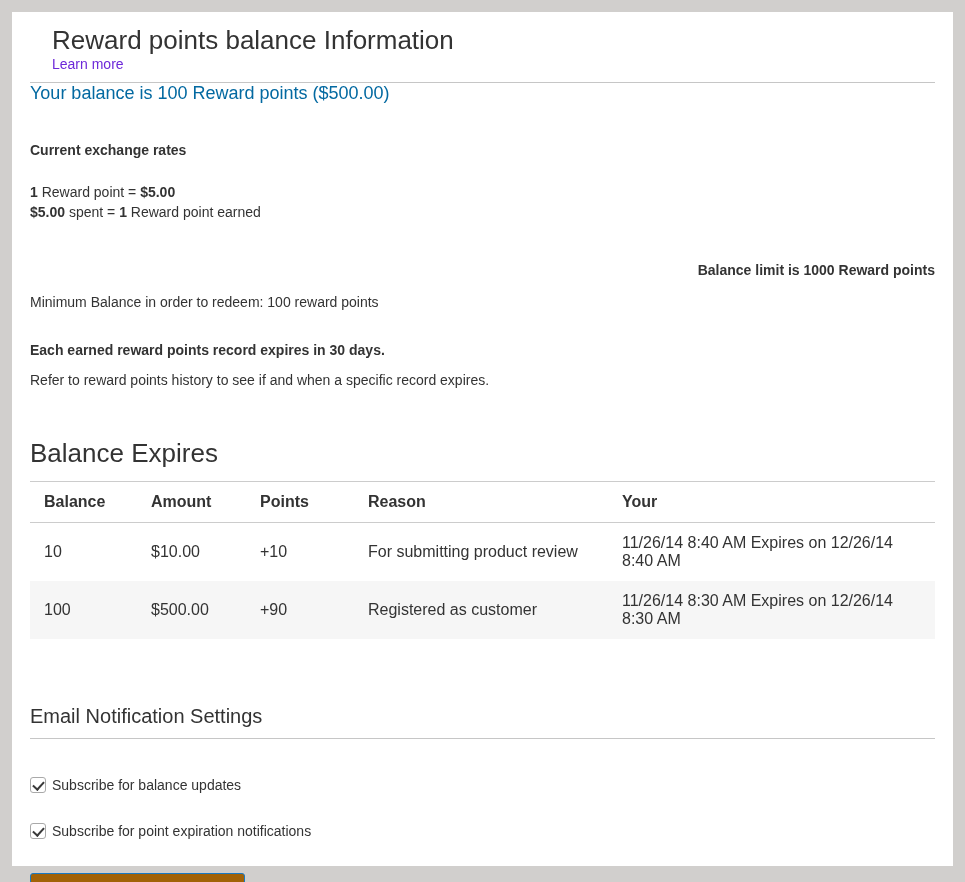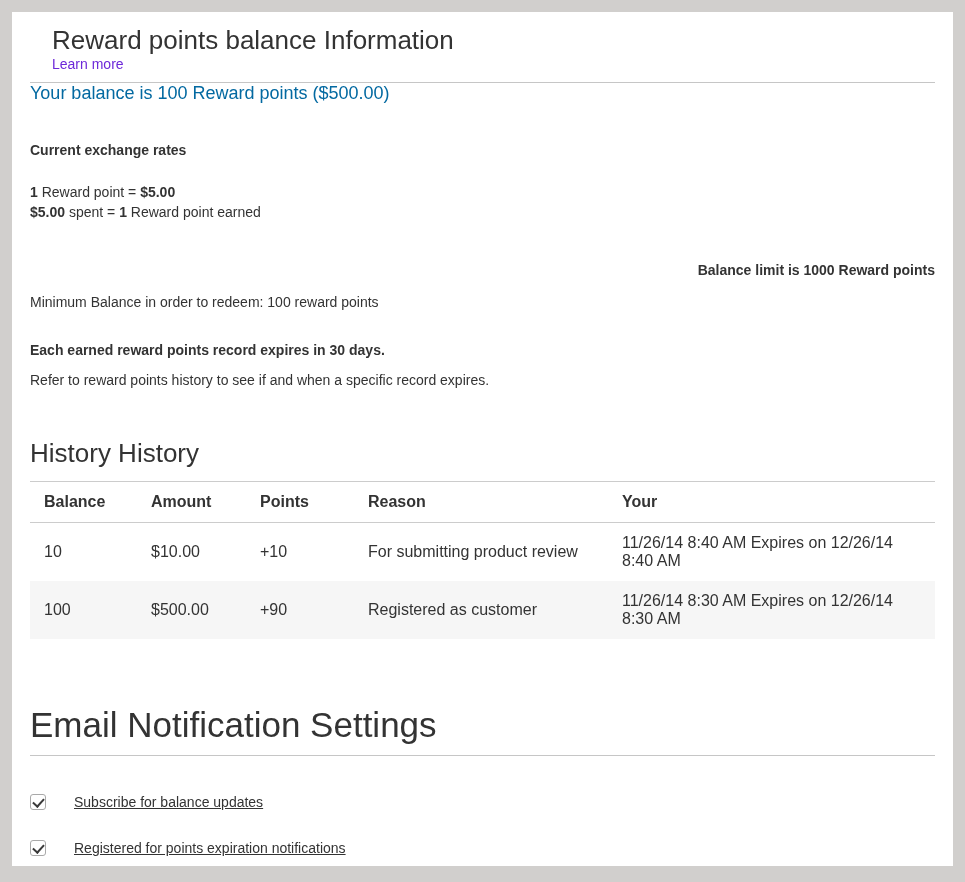--- a/index.html
+++ b/index.html
@@ -80,27 +80,26 @@
   .col-balance { width: 107px; }
   .col-amount  { width: 109px; }
   .col-points  { width: 108px; }
   .col-reason  { width: 254px; }
 
   .notif-heading {
     margin-top: 66px;
     border-bottom: 1px solid #c6c6c6;
     padding-bottom: 10px;
   }
-  .notif-heading h2 { font-size: 35px; font-weight: 300; }
+  .notif-heading h2 { font-size: 20px; font-weight: 300; }
 
   .checkbox-row {
     display: flex;
     align-items: center;
-    gap: 28px;
-    text-decoration: underline;
+    gap: 6px;
   }
   .checkbox-row.first { margin-top: 38px; }
   .checkbox-row.second { margin-top: 30px; }
 
   input.cb {
     appearance: none;
     -webkit-appearance: none;
     width: 16px;
     height: 16px;
     border: 1px solid #a9a9a9;
@@ -159,21 +158,21 @@
   </div>
 
   
   <div class="balance-limit">Balance limit is 1000 Reward points</div>
   <div class="min-redeem">Minimum Balance in order to redeem: 100 reward points</div>
   <div class="expiry-bold">Each earned reward points record expires in 30 days.</div>
   <div class="expiry-note">Refer to reward points history to see if and when a specific record expires.</div>
 
   
   <div class="history-heading">
-    <h2>History History</h2>
+    <h2>Balance Expires</h2>
   </div>
 
   <table class="history">
     <thead>
       <tr>
         <th class="col-balance">Balance</th>
         <th class="col-amount">Amount</th>
         <th class="col-points">Points</th>
         <th class="col-reason">Reason</th>
         <th>Your</th>
@@ -202,18 +201,18 @@
     <h2>Email Notification Settings</h2>
   </div>
 
   <div class="checkbox-row first">
     <input type="checkbox" class="cb" id="cb0" checked="" style="">
     <label for="cb0">Subscribe for balance updates</label>
   </div>
 
   <div class="checkbox-row second">
     <input type="checkbox" class="cb" id="cb1" checked="" style="">
-    <label for="cb1">Registered for points expiration notifications</label>
+    <label for="cb1">Subscribe for point expiration notifications</label>
   </div>
 
   <button class="save-btn">Save Subscription Settings</button>
 
 </div>
 
 </body></html>

